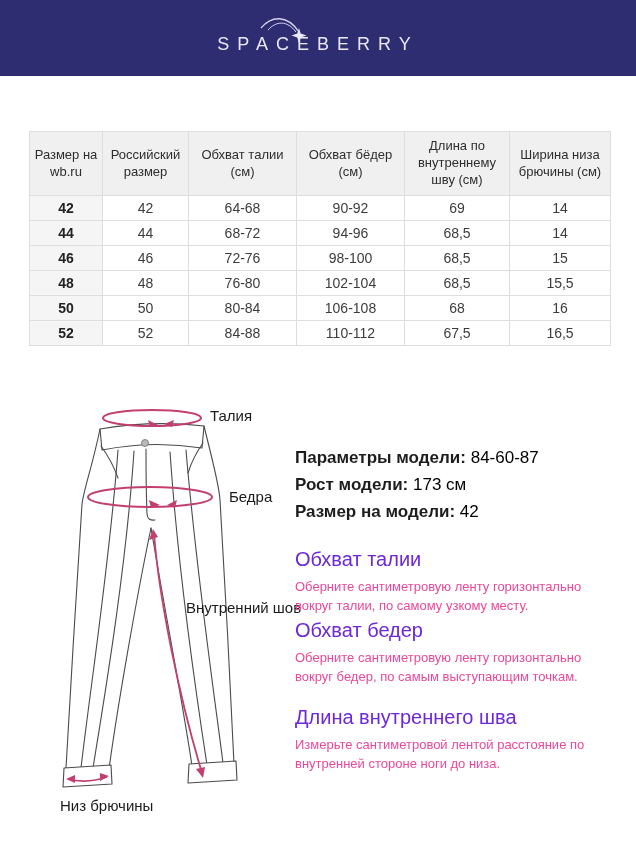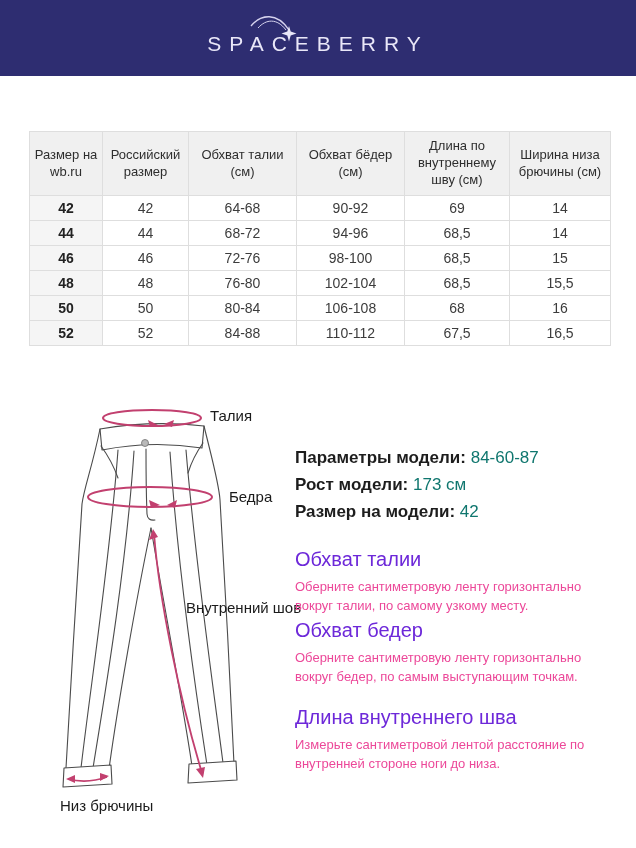--- a/index.html
+++ b/index.html
@@ -9,21 +9,21 @@
     font-family:"Liberation Sans", sans-serif; overflow:hidden;
   }
 
   
   .brand-bar {
     position:absolute; left:0; top:0; width:636px; height:76px;
     background:#2e2d71; display:flex; align-items:center; justify-content:center;
   }
   .logo-wrap { position:relative; }
   .logo-text {
-    color:#e9e7f8; font-size:21px; letter-spacing:8px; font-weight:400;
+    color:#e9e7f8; font-size:18px; letter-spacing:8px; font-weight:400;
     padding-top:12px; display:inline-block;
   }
   .star-svg { position:absolute; left:42px; top:-10px; width:52px; height:34px; }
 
   
   .size-table {
     position:absolute; left:29px; top:131px; width:581px;
     border-collapse:collapse; table-layout:fixed;
   }
   .size-table th, .size-table td {
@@ -49,21 +49,21 @@
   }
   .lbl-waist  { left:202px; top:406px; }
   .lbl-hips   { left:221px; top:487px; }
   .lbl-inseam { left:178px; top:598px; width:116px; }
   .lbl-hem    { left:52px;  top:796px; }
 
   
   .info-panel { position:absolute; left:295px; top:444px; width:322px; }
   .model-info { font-size:17px; line-height:27px; color:#1d1d1d; }
   .model-info .mi-label { font-weight:700; }
-  .model-info .mi-value { font-weight:400; color:#0f766e; }
+  .model-info .mi-value { font-weight:400; color:#000000; }
 
   .section { position:absolute; left:295px; width:322px; }
   .sec-1 { top:548px; } .sec-2 { top:619px; } .sec-3 { top:706px; }
   .section h3 { font-size:20px; font-weight:400; color:#6d28d9; margin-bottom:7px; }
   .section p  { font-size:13px; line-height:18.5px; color:#ec4899; }
 </style>
 </head>
 <body>
 
 <div class="page">

